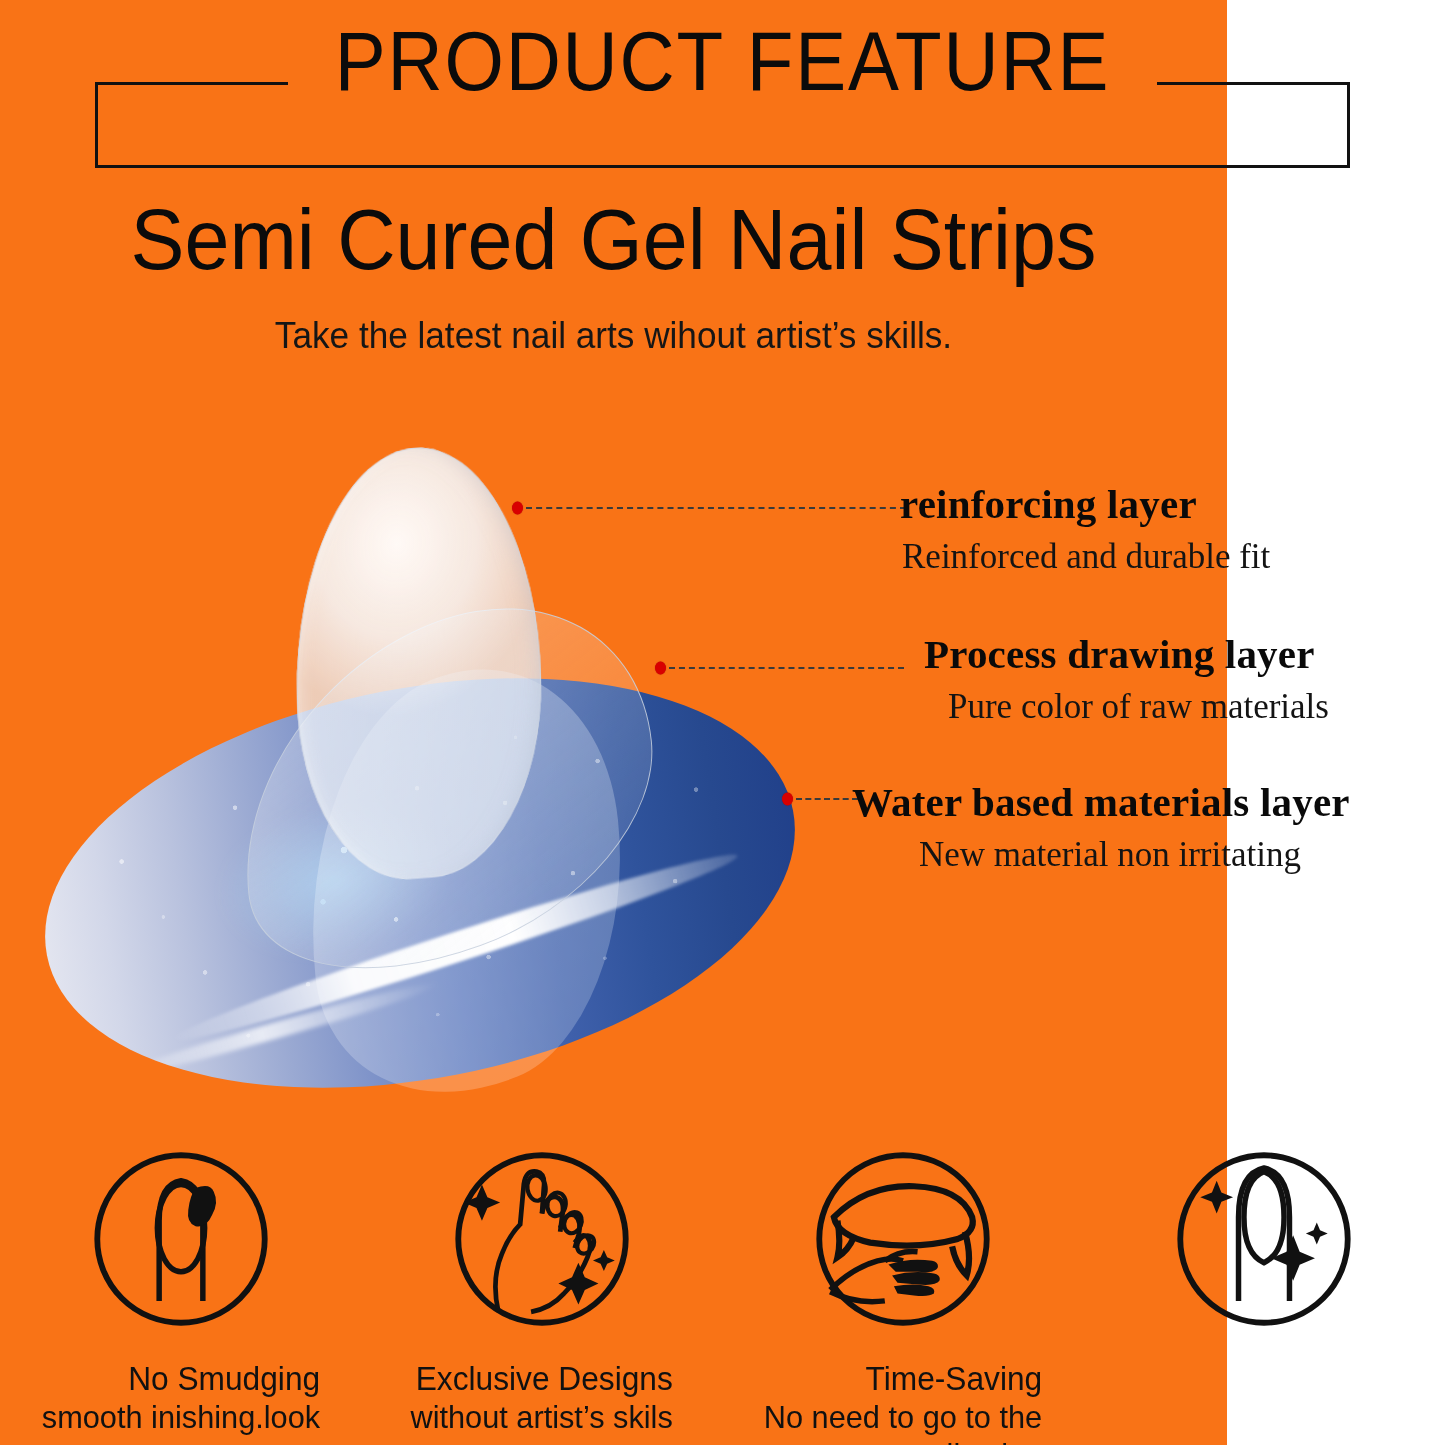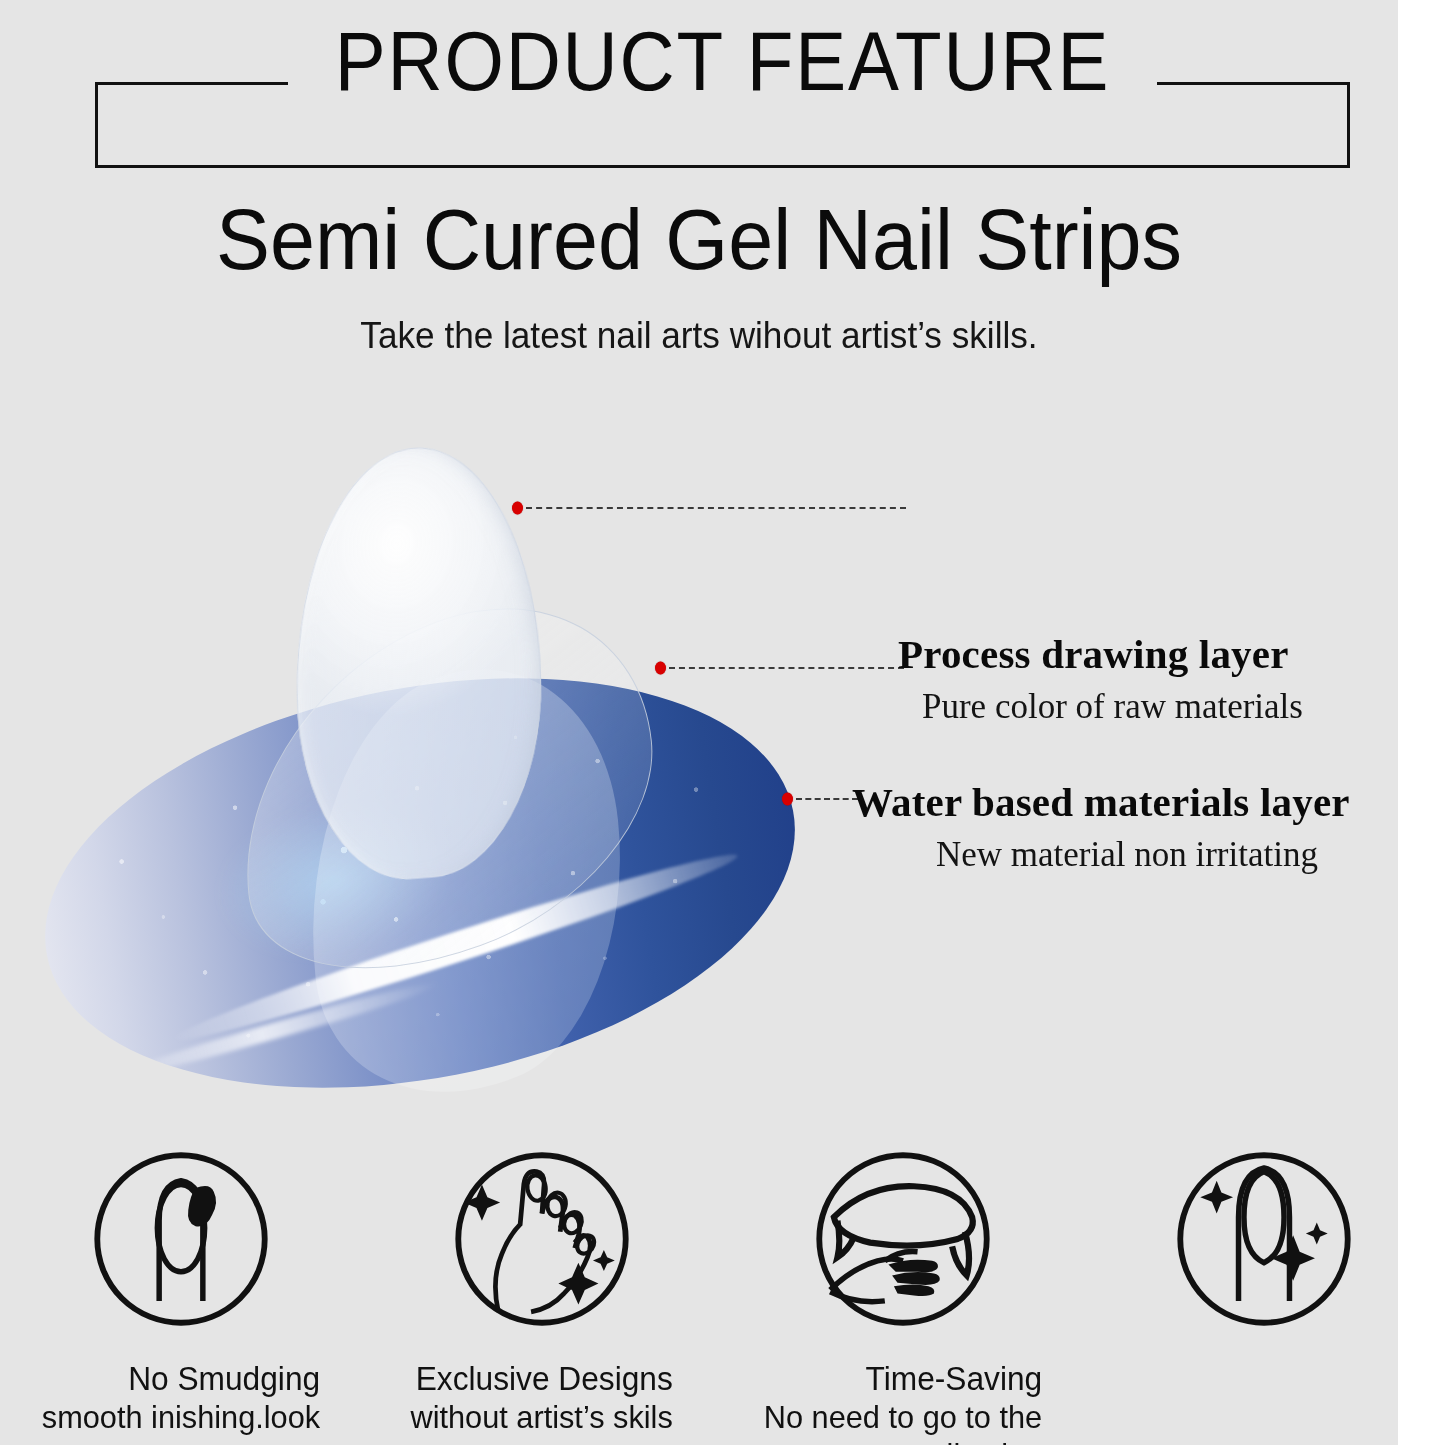--- a/index.html
+++ b/index.html
@@ -2,21 +2,21 @@
 <html><head>
 <meta charset="utf-8">
 <style>
   * { box-sizing: border-box; margin: 0; padding: 0; }
   html, body {
     width: 1445px; height: 1445px;
     background: #ffffff;
     font-family: "Liberation Sans", sans-serif;
     overflow: hidden;
   }
-  .page { position: relative; width: 1398px; height: 1445px; background: #e5e5e5; }
+  .page { position: relative; width: 1227px; height: 1445px; background: #f97316; }
 
   
   .banner {
     position: absolute;
     left: 95px; top: 82px;
     width: 1255px; height: 86px;
   }
   .banner .edge { position: absolute; background: #111; }
   .banner .edge-top-left   { left: 0;    top: 0;   width: 193px; height: 3px; }
   .banner .edge-top-right  { right: 0;   top: 0;   width: 193px; height: 3px; }
@@ -230,24 +230,24 @@
     font-family: "Liberation Serif", serif;
     font-weight: 400;
     font-size: 35px;
     color: #141414;
     line-height: 1.15;
     margin-top: 10px;
     white-space: nowrap;
   }
   .annot-1 { left: 900px; top: 482px; }
   .annot-1 .annot-desc { margin-left: 2px; }
-  .annot-2 { left: 898px; top: 632px; }
+  .annot-2 { left: 924px; top: 632px; }
   .annot-2 .annot-desc { margin-left: 24px; }
   .annot-3 { left: 852px; top: 780px; }
-  .annot-3 .annot-desc { margin-left: 84px; }
+  .annot-3 .annot-desc { margin-left: 67px; }
 
   
   .features {
     position: absolute;
     left: 0; top: 1148px;
     width: 1445px;
     display: flex;
   }
   .feature {
     flex: 1 1 0;
@@ -318,20 +318,24 @@
   </div>
   <div class="leader leader-2">
     <span class="dot"></span>
     <span class="line"></span>
   </div>
   <div class="leader leader-3">
     <span class="dot"></span>
     <span class="line"></span>
   </div>
 
+  <div class="annot annot-1">
+    <div class="annot-title">reinforcing layer</div>
+    <div class="annot-desc">Reinforced and durable fit</div>
+  </div>
   <div class="annot annot-2">
     <div class="annot-title">Process drawing layer</div>
     <div class="annot-desc">Pure color of raw materials</div>
   </div>
   <div class="annot annot-3">
     <div class="annot-title">Water based materials layer</div>
     <div class="annot-desc">New material non irritating</div>
   </div>
 
   <div class="features">

